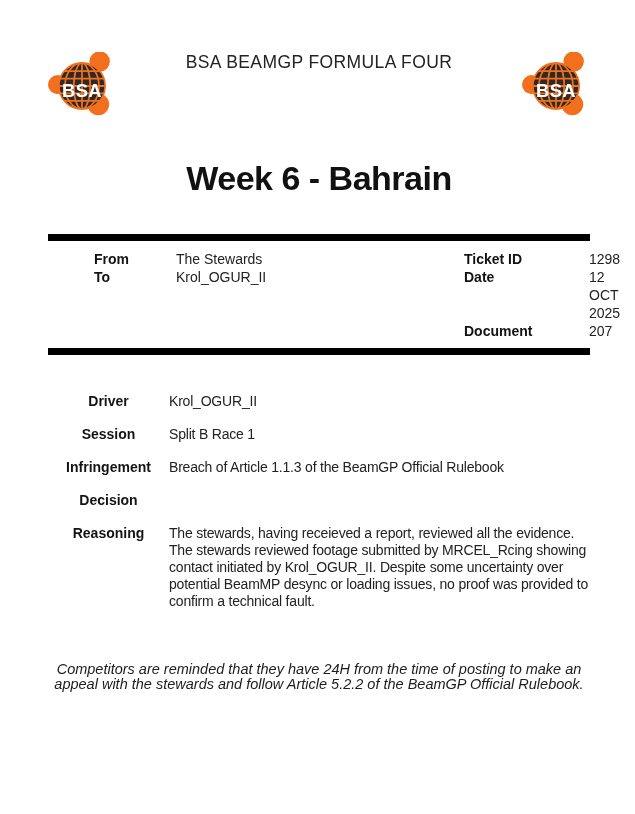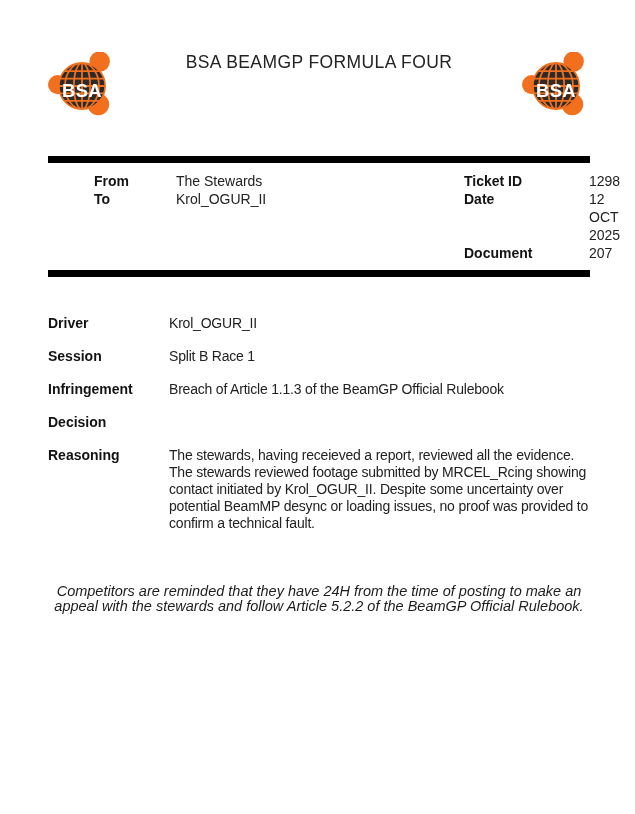--- a/index.html
+++ b/index.html
@@ -83,20 +83,21 @@
     font-size: 14px;
     line-height: 17px;
     letter-spacing: -0.2px;
   }
   .field-label {
     width: 121px;
     flex: 0 0 auto;
     font-weight: bold;
     color: #131313;
     letter-spacing: 0;
+    text-align: center;
   }
   .field-value { flex: 1; color: #222222; }
   .field-value p { margin: 0 0 12px; }
   .field-value p:last-child { margin-bottom: 0; }
 
   
   .appeal-note {
     margin-top: 52px;
     text-align: center;
     font-style: italic;
@@ -141,20 +142,21 @@
   <header class="masthead">
     <svg class="logo" viewBox="0 0 100 100">
       <use href="#bsa-logo"></use>
     </svg>
     <div class="masthead-title">BSA BEAMGP FORMULA FOUR</div>
     <svg class="logo" viewBox="0 0 100 100">
       <use href="#bsa-logo"></use>
     </svg>
   </header>
 
+  <h1 class="doc-title">Week 6 - Bahrain</h1>
 
   <section class="info-band">
     <div class="info-col info-col-left">
       <div class="info-row">
         <span class="info-label">From</span>
         <span class="info-value">The Stewards</span>
       </div>
       <div class="info-row">
         <span class="info-label">To</span>
         <span class="info-value">Krol_OGUR_II</span>

